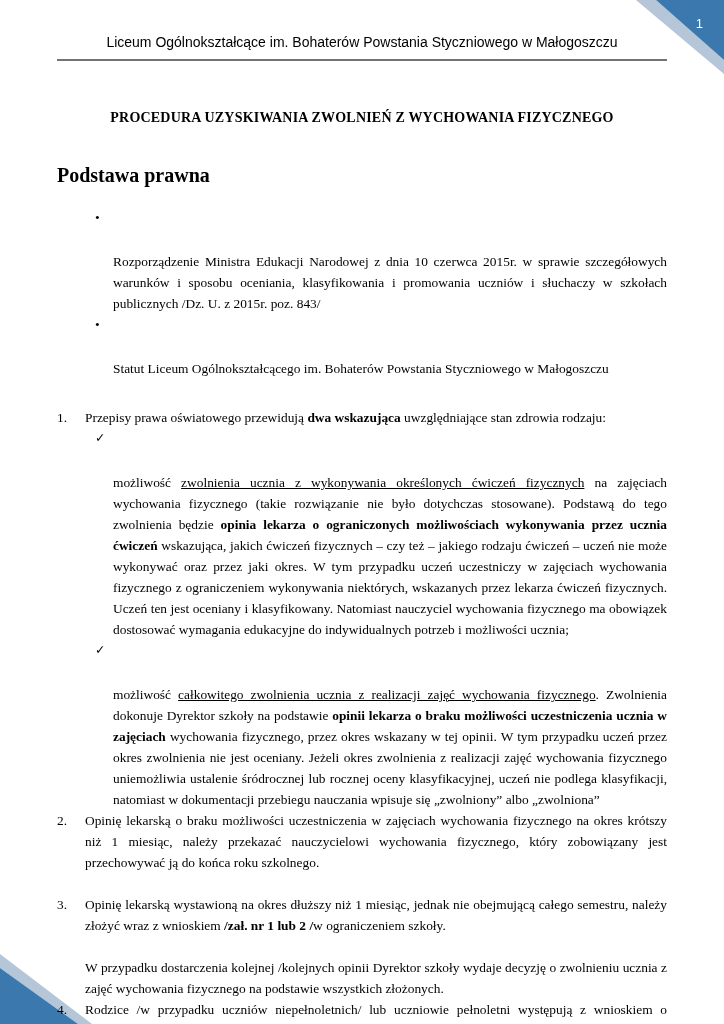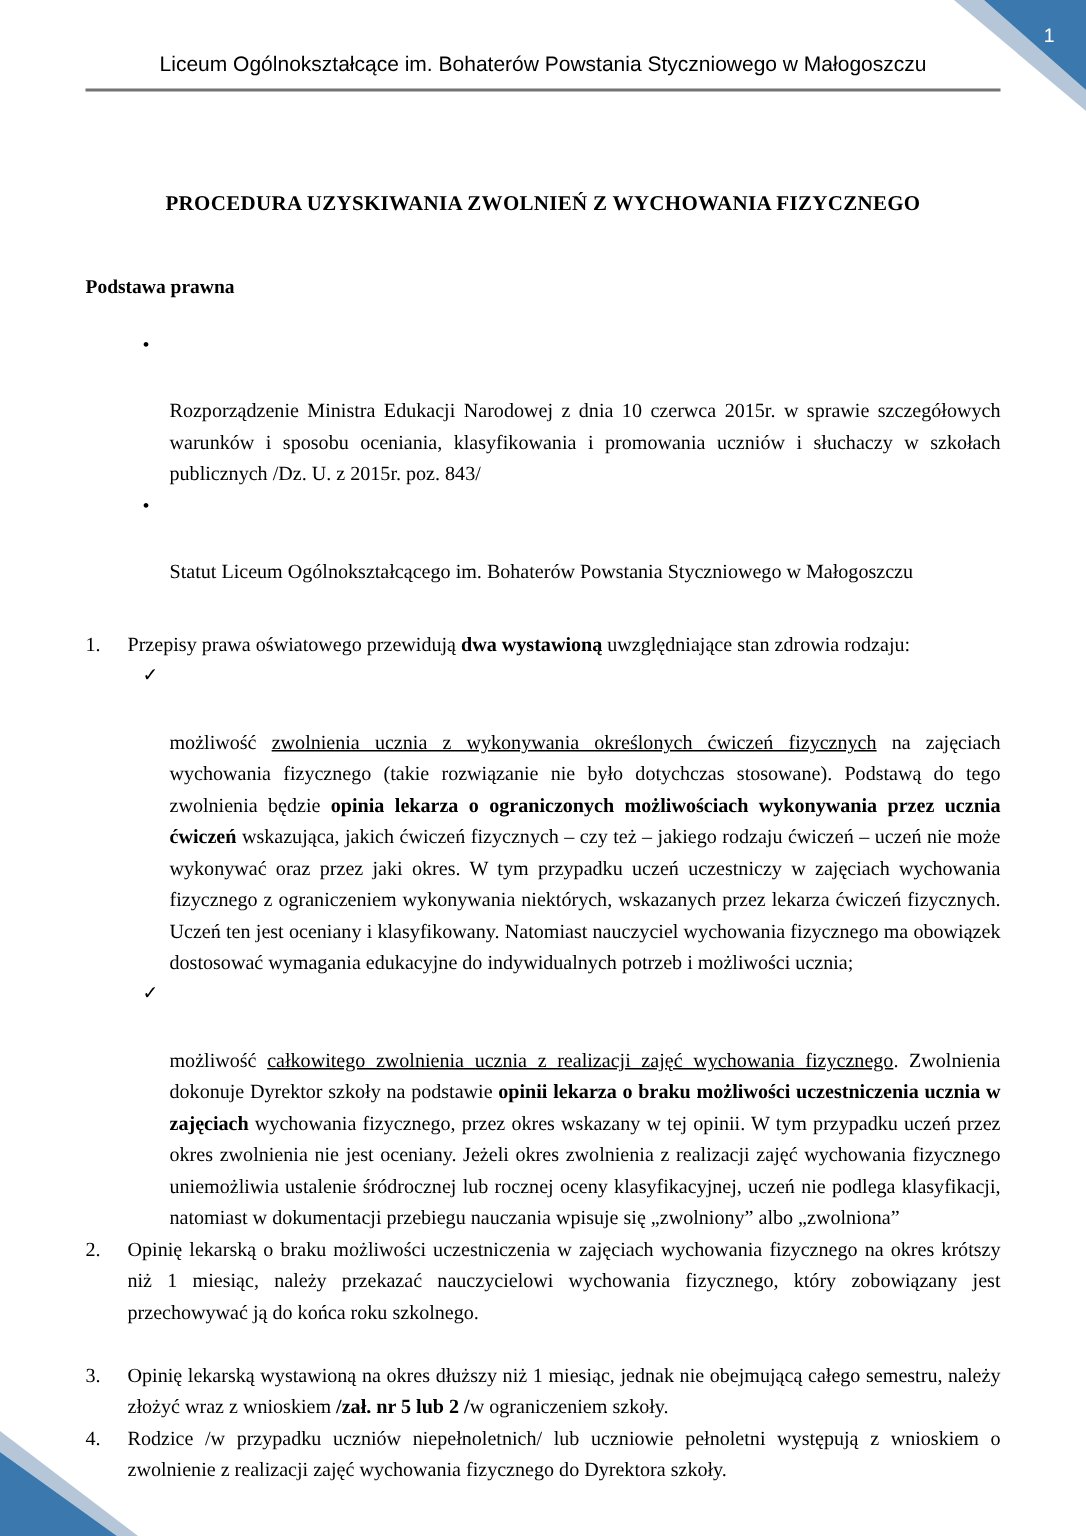--- a/index.html
+++ b/index.html
@@ -29,26 +29,26 @@
     font-size: 14px;
     text-align: center;
     padding-bottom: 9px;
     border-bottom: 2px solid #737373;
   }
 
   .doc-title {
     font-size: 14px;
     font-weight: bold;
     text-align: center;
-    margin-top: 68px;
+    margin-top: 49px;
     letter-spacing: 0.2px;
   }
 
   .section-heading {
-    font-size: 13px;
+    font-size: 20px;
     font-weight: bold;
     margin-top: 38px;
   }
 
   .body-text { font-size: 13.4px; line-height: 21px; text-align: justify; }
 
   .bullet-list { margin-top: 20px; }
   .bullet-item { display: flex; padding-left: 38px; }
   .marker-col { flex: 0 0 18px; }
   .item-text { flex: 1; margin-top: 44px; }
@@ -108,21 +108,21 @@
         <span class="marker-col">•</span>
         <span class="item-text">Statut Liceum Ogólnokształcącego im. Bohaterów Powstania Styczniowego w Małogoszczu</span>
       </div>
     </div>
 
     <div class="num-list body-text">
 
       <div class="num-item">
         <span class="num-label">1.</span>
         <div class="num-body">
-          <div><span>Przepisy prawa oświatowego przewidują </span><span class="b">dwa wystawioną</span><span> uwzględniające stan zdrowia rodzaju:</span></div>
+          <div><span>Przepisy prawa oświatowego przewidują </span><span class="b">dwa wskazująca</span><span> uwzględniające stan zdrowia rodzaju:</span></div>
           <div class="check-item">
             <span class="check-marker">✓</span>
             <div class="item-text"><span>możliwość </span><span class="u">zwolnienia ucznia z wykonywania określonych ćwiczeń fizycznych</span><span> na zajęciach wychowania fizycznego (takie rozwiązanie nie było dotychczas stosowane). Podstawą do tego zwolnienia będzie </span><span class="b">opinia lekarza o ograniczonych możliwościach wykonywania przez ucznia ćwiczeń</span><span> wskazująca, jakich ćwiczeń fizycznych – czy też – jakiego rodzaju ćwiczeń – uczeń nie może wykonywać oraz przez jaki okres. W tym przypadku uczeń uczestniczy w zajęciach wychowania fizycznego z ograniczeniem wykonywania niektórych, wskazanych przez lekarza ćwiczeń fizycznych. Uczeń ten jest oceniany i klasyfikowany. Natomiast nauczyciel wychowania fizycznego ma obowiązek dostosować wymagania edukacyjne do indywidualnych potrzeb i możliwości ucznia;</span></div>
           </div>
           <div class="check-item">
             <span class="check-marker">✓</span>
             <div class="item-text"><span>możliwość </span><span class="u">całkowitego zwolnienia ucznia z realizacji zajęć wychowania fizycznego</span><span>. Zwolnienia dokonuje Dyrektor szkoły na podstawie </span><span class="b">opinii lekarza o braku możliwości uczestniczenia ucznia w zajęciach</span><span> wychowania fizycznego, przez okres wskazany w tej opinii. W tym przypadku uczeń przez okres zwolnienia nie jest oceniany. Jeżeli okres zwolnienia z realizacji zajęć wychowania fizycznego uniemożliwia ustalenie śródrocznej lub rocznej oceny klasyfikacyjnej, uczeń nie podlega klasyfikacji, natomiast w dokumentacji przebiegu nauczania wpisuje się „zwolniony” albo „zwolniona”</span></div>
           </div>
         </div>
       </div>
@@ -130,21 +130,22 @@
       <div class="num-item">
         <span class="num-label">2.</span>
         <div class="num-body">
           <div>Opinię lekarską o braku możliwości uczestniczenia w zajęciach wychowania fizycznego na okres krótszy niż 1 miesiąc, należy przekazać nauczycielowi wychowania fizycznego, który zobowiązany jest przechowywać ją do końca roku szkolnego.</div>
         </div>
       </div>
 
       <div class="num-item mt-blank">
         <span class="num-label">3.</span>
         <div class="num-body">
-          <div><span>Opinię lekarską wystawioną na okres dłuższy niż 1 miesiąc, jednak nie obejmującą całego semestru, należy złożyć wraz z wnioskiem </span><span class="b">/zał. nr 5 lub 2 /</span><span>w ograniczeniem szkoły.</span></div>
+          <div><span>Opinię lekarską wystawioną na okres dłuższy niż 1 miesiąc, jednak nie obejmującą całego semestru, należy złożyć wraz z wnioskiem </span><span class="b">/zał. nr 1 lub 2 /</span><span>w ograniczeniem szkoły.</span></div>
+          <div class="mt-blank">W przypadku dostarczenia kolejnej /kolejnych opinii Dyrektor szkoły wydaje decyzję o zwolnieniu ucznia z zajęć wychowania fizycznego na podstawie wszystkich złożonych.</div>
         </div>
       </div>
 
       <div class="num-item">
         <span class="num-label">4.</span>
         <div class="num-body">
           <div>Rodzice /w przypadku uczniów niepełnoletnich/ lub uczniowie pełnoletni występują z wnioskiem o zwolnienie z realizacji zajęć wychowania fizycznego do Dyrektora szkoły.</div>
         </div>
       </div>
 

